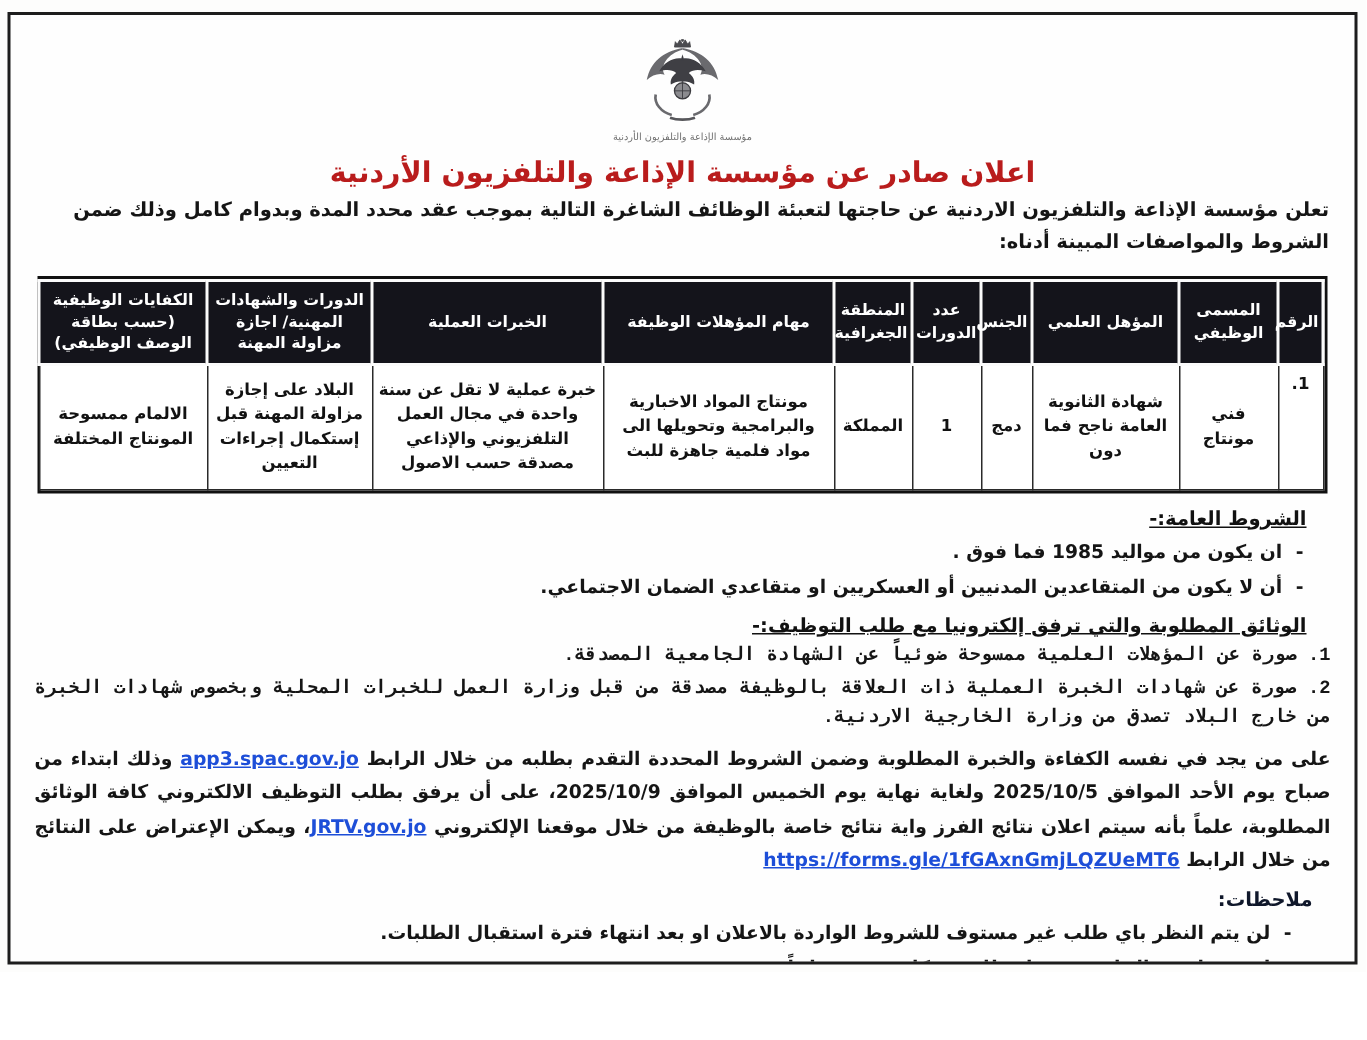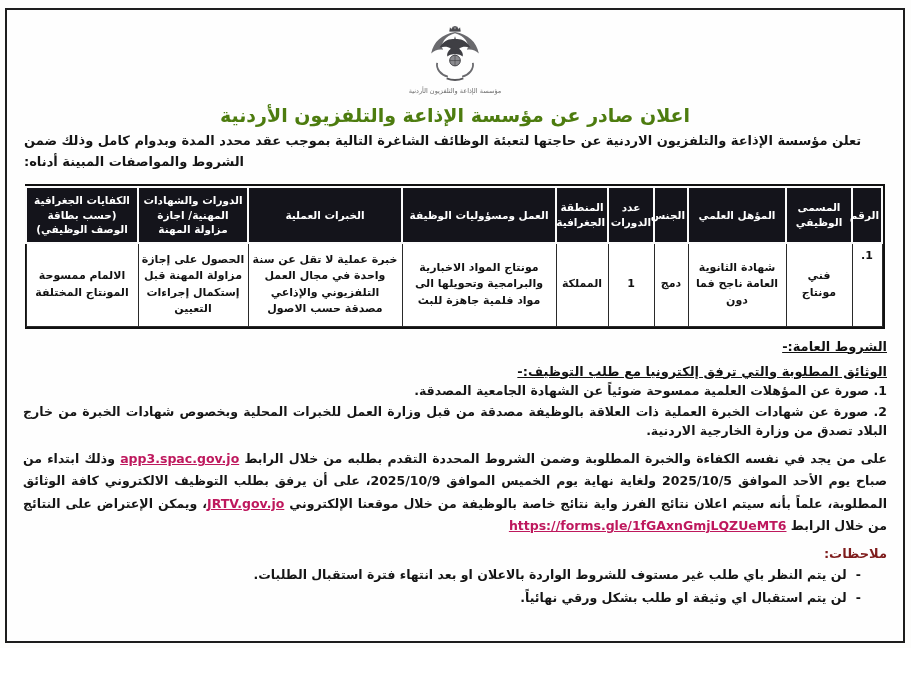--- a/index.html
+++ b/index.html
@@ -4,44 +4,44 @@
 <style>
   html,body{margin:0;padding:0;background:#ffffff;}
   .page{position:relative;width:911px;height:648px;background:#fdfdfc;
         font-family:"DejaVu Sans",sans-serif;direction:rtl;color:#141414;overflow:hidden;}
   .frame{position:absolute;top:8px;left:5px;right:6px;bottom:5px;border:2px solid #1d1d1d;
          background:#fefefe;padding:12px 12px 6px;box-sizing:border-box;overflow:hidden;}
 
   .logo-wrap{text-align:center;margin-top:4px;}
   .logo-caption{font-size:6.5px;color:#6d6d6d;letter-spacing:.2px;margin-top:1px;}
 
-  .title{font-size:19px;font-weight:bold;text-align:center;margin:9px auto 5px;color:#4d7c0f;}
-  .intro{font-size:13px;font-weight:bold;text-align:left;max-width:862px;margin:0 auto;line-height:1.6;color:#151515;}
+  .title{font-size:19px;font-weight:bold;text-align:center;margin:9px auto 5px;color:#b91c1c;}
+  .intro{font-size:13px;font-weight:bold;text-align:right;max-width:862px;margin:0 auto;line-height:1.6;color:#151515;}
 
   .table-wrap{width:856px;margin:11px auto 0;border:2px solid #111;}
   table.jobs{border-collapse:collapse;width:100%;table-layout:fixed;}
   table.jobs th{background:#14141b;color:#ffffff;font-size:10.5px;font-weight:bold;
                 border:2px solid #fbfbfb;padding:3px 2px;height:48px;line-height:1.35;text-align:center;}
   table.jobs td{background:#fff;border:1.5px solid #2a2a2a;font-size:11px;font-weight:bold;
                 padding:4px 3px;text-align:center;height:74px;line-height:1.5;color:#121212;}
   td.num-cell{vertical-align:top;padding-top:6px;}
 
-  .section-heading{font-size:13px;font-weight:bold;text-decoration:underline;margin:10px 4px 3px;color:#111;text-align:right;}
-  .notes-heading{font-size:13px;font-weight:bold;margin:8px 4px 3px;color:#7f1d1d;}
+  .section-heading{font-size:13px;font-weight:bold;text-decoration:underline;margin:10px 20px 3px;color:#111;text-align:right;}
+  .notes-heading{font-size:13px;font-weight:bold;margin:8px 16px 3px;color:#0f172a;}
 
   ul.dash-list{list-style:none;margin:2px 22px 2px 0;padding:0;}
   ul.dash-list li{font-size:12.5px;font-weight:bold;line-height:1.55;margin:4px 0;color:#151515;}
   ul.dash-list li::before{content:"-";margin-left:9px;}
 
   ol.docs-list{list-style:none;margin:1px 4px;padding:0;}
-  ol.docs-list li{font-size:12.5px;font-weight:bold;line-height:1.5;margin:3px 0;text-align:justify;color:#151515;}
+  ol.docs-list li{font-size:12.5px;font-weight:bold;line-height:1.5;margin:3px 0;text-align:justify;color:#151515;font-family:Liberation Mono, monospace;}
 
   .apply-paragraph{font-size:12.5px;font-weight:bold;text-align:justify;line-height:1.8;
                    margin:7px 4px 2px;color:#151515;}
-  a.doc-link{color:#be185d;text-decoration:underline;font-weight:bold;}
+  a.doc-link{color:#1d4ed8;text-decoration:underline;font-weight:bold;}
 </style>
 </head>
 <body>
 
 <div class="page">
   <div class="frame">
 
     <div class="logo-wrap">
       <span>
         <svg width="60" height="56" viewBox="0 0 100 94">
@@ -86,44 +86,48 @@
             <col style="width:112px">
         </colgroup>
         <thead>
           <tr>
             <th>الرقم</th>
             <th>المسمى الوظيفي</th>
             <th>المؤهل العلمي</th>
             <th>الجنس</th>
             <th>عدد الدورات</th>
             <th>المنطقة الجغرافية</th>
-            <th>العمل ومسؤوليات الوظيفة</th>
+            <th>مهام المؤهلات الوظيفة</th>
             <th>الخبرات العملية</th>
             <th>الدورات والشهادات المهنية/ اجازة مزاولة المهنة</th>
-            <th>الكفايات الجغرافية (حسب بطاقة الوصف الوظيفي)</th>
+            <th>الكفايات الوظيفية (حسب بطاقة الوصف الوظيفي)</th>
           </tr>
         </thead>
         <tbody>
           <tr>
             <td class="num-cell">1.</td>
             <td>فني مونتاج</td>
             <td>شهادة الثانوية العامة ناجح فما دون</td>
             <td>دمج</td>
             <td>1</td>
             <td>المملكة</td>
             <td>مونتاج المواد الاخبارية والبرامجية وتحويلها الى مواد فلمية جاهزة للبث</td>
             <td>خبرة عملية لا تقل عن سنة واحدة في مجال العمل التلفزيوني والإذاعي مصدقة حسب الاصول</td>
-            <td>الحصول على إجازة مزاولة المهنة قبل إستكمال إجراءات التعيين</td>
+            <td>البلاد على إجازة مزاولة المهنة قبل إستكمال إجراءات التعيين</td>
             <td>الالمام ممسوحة المونتاج المختلفة</td>
           </tr>
         </tbody>
       </table>
     </div>
 
     <div class="section-heading">الشروط العامة:-</div>
+    <ul class="dash-list">
+      <li>ان يكون من مواليد 1985 فما فوق .</li>
+      <li>أن لا يكون من المتقاعدين المدنيين أو العسكريين او متقاعدي الضمان الاجتماعي.</li>
+    </ul>
 
     <div class="section-heading">الوثائق المطلوبة والتي ترفق إلكترونيا مع طلب التوظيف:-</div>
     <ol class="docs-list">
       <li>1. صورة عن المؤهلات العلمية ممسوحة ضوئياً عن الشهادة الجامعية المصدقة.</li>
       <li>2. صورة عن شهادات الخبرة العملية ذات العلاقة بالوظيفة مصدقة من قبل وزارة العمل للخبرات المحلية وبخصوص شهادات الخبرة من خارج البلاد تصدق من وزارة الخارجية الاردنية.</li>
     </ol>
 
     <div class="apply-paragraph">
       <span>على من يجد في نفسه الكفاءة والخبرة المطلوبة وضمن الشروط المحددة التقدم بطلبه من خلال الرابط </span><a class="doc-link" href="#">app3.spac.gov.jo</a><span> وذلك ابتداء من صباح يوم الأحد الموافق 2025/10/5 ولغاية نهاية يوم الخميس الموافق 2025/10/9، على أن يرفق بطلب التوظيف الالكتروني كافة الوثائق المطلوبة، علماً بأنه سيتم اعلان نتائج الفرز واية نتائج خاصة بالوظيفة من خلال موقعنا الإلكتروني </span><a class="doc-link" href="#">JRTV.gov.jo</a><span>،  ويمكن الإعتراض على النتائج من خلال الرابط </span><a class="doc-link" href="#">https://forms.gle/1fGAxnGmjLQZUeMT6</a>
     </div>

